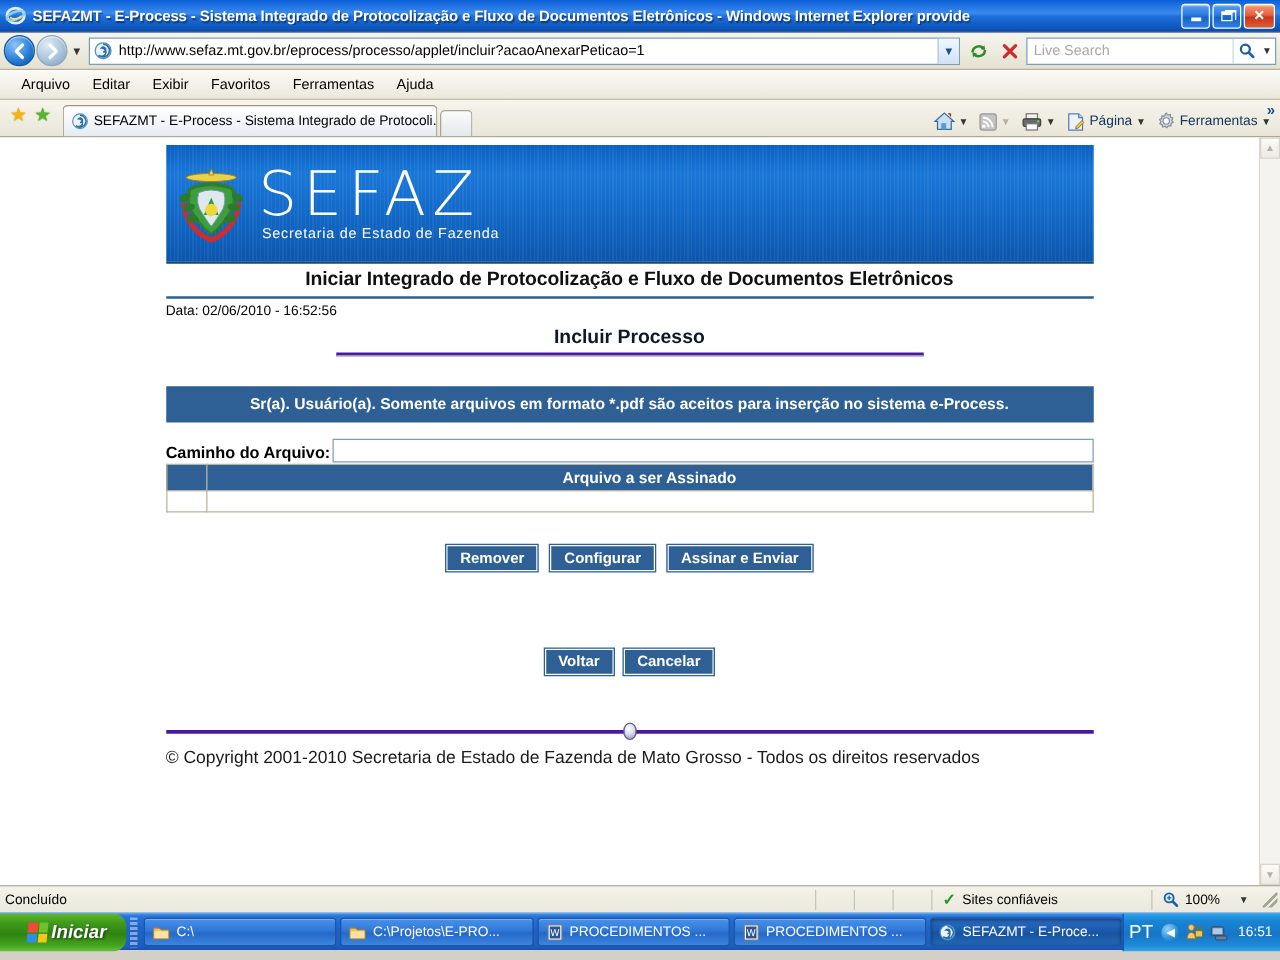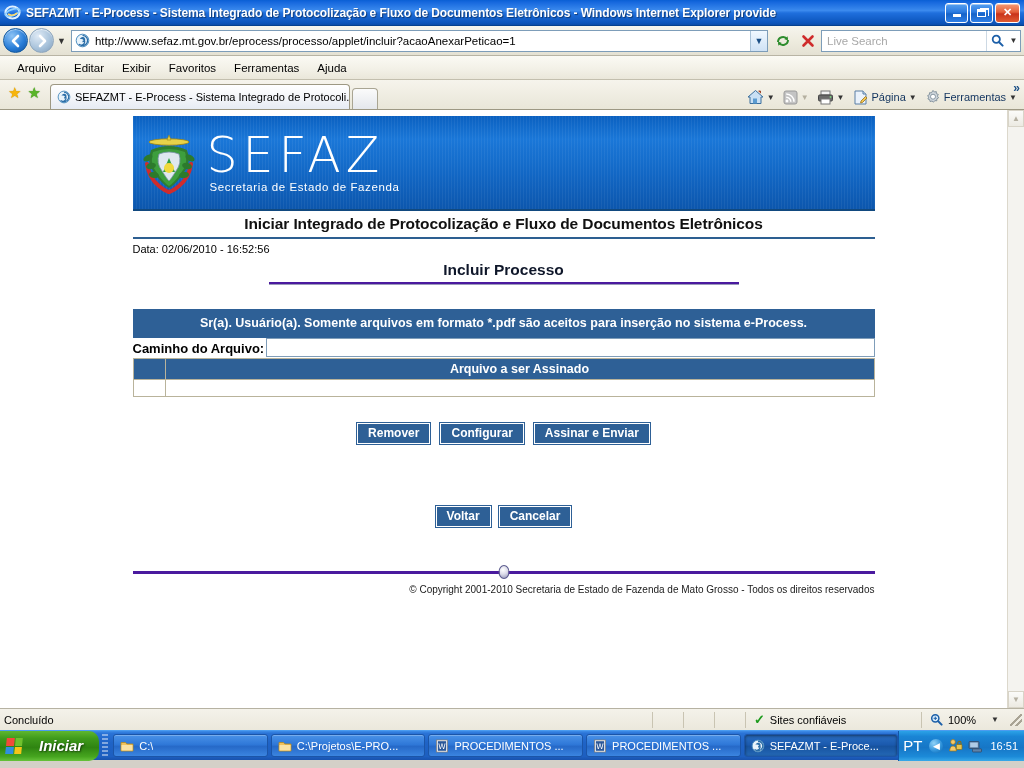--- a/index.html
+++ b/index.html
@@ -295,20 +295,21 @@
     color: #ffffff;
     font-size: 12.5px;
     font-weight: bold;
     text-align: center;
     padding: 7px 22px;
     line-height: 15px;
   }
 
   .field-row {
     display: flex; align-items: flex-start;
+    margin-top: 13px;
   }
   .field-label {
     font-size: 13px; font-weight: bold; color: #000;
     padding-top: 3px; white-space: nowrap;
   }
   .field-input {
     flex: 1 1 auto;
     height: 19px;
     border: 1px solid #7f9db9;
     background: #ffffff;
@@ -379,22 +380,22 @@
     position:absolute; left:0; right:0; top: 6px;
     height: 3px; background: #4a1a9e;
   }
   .footer-rule .dot {
     position:absolute; left: 50%; top: 0px; transform: translateX(-50%);
     width: 11px; height: 14px; border-radius: 50%;
     background: radial-gradient(circle at 40% 32%, #ffffff 0%, #dcdce9 45%, #8f8fb4 100%);
     border: 1px solid #5b5b8e;
   }
   .copyright {
-    text-align:right;
-    font-size: 10px;
+    text-align:left;
+    font-size: 14px;
     color: #1a1a1a;
     padding-top: 5px;
   }
 
   
   .statusbar {
     height: 22px;
     background: linear-gradient(to bottom,#f4f2ea 0%,#ebe8dc 100%);
     border-top: 1px solid #b6b2a2;
     display:flex;align-items:center;
@@ -416,22 +417,22 @@
 
   
   .taskbar {
     height: 30px;
     background: linear-gradient(to bottom, #3f8de8 0%, #2a73d6 8%, #1f63c6 40%, #1d5fc0 88%, #1952ad 100%);
     display:flex; align-items:center;
     border-top: 1px solid #4b9cf0;
   }
   .start {
     height: 30px;
-    padding: 0 16px 0 6px;
-    display:flex;align-items:center;gap:17px;
+    padding: 0 16px 0 22px;
+    display:flex;align-items:center;gap:3px;
     background: linear-gradient(to bottom, #5fb72f 0%, #3f9a1b 25%, #2f8411 55%, #46a51f 85%, #66c23a 100%);
     border-radius: 0 10px 10px 0;
     color:#fff; font-size:15px; font-style: italic; font-weight: bold;
     text-shadow: 1px 1px 2px rgba(0,0,0,0.55);
     flex: 0 0 auto;
   }
   .start-flag {
     width: 16px;height:16px;flex:0 0 16px;
     display:grid;grid-template-columns:1fr 1fr;grid-template-rows:1fr 1fr;
     gap:1px; transform: skewX(-6deg);

